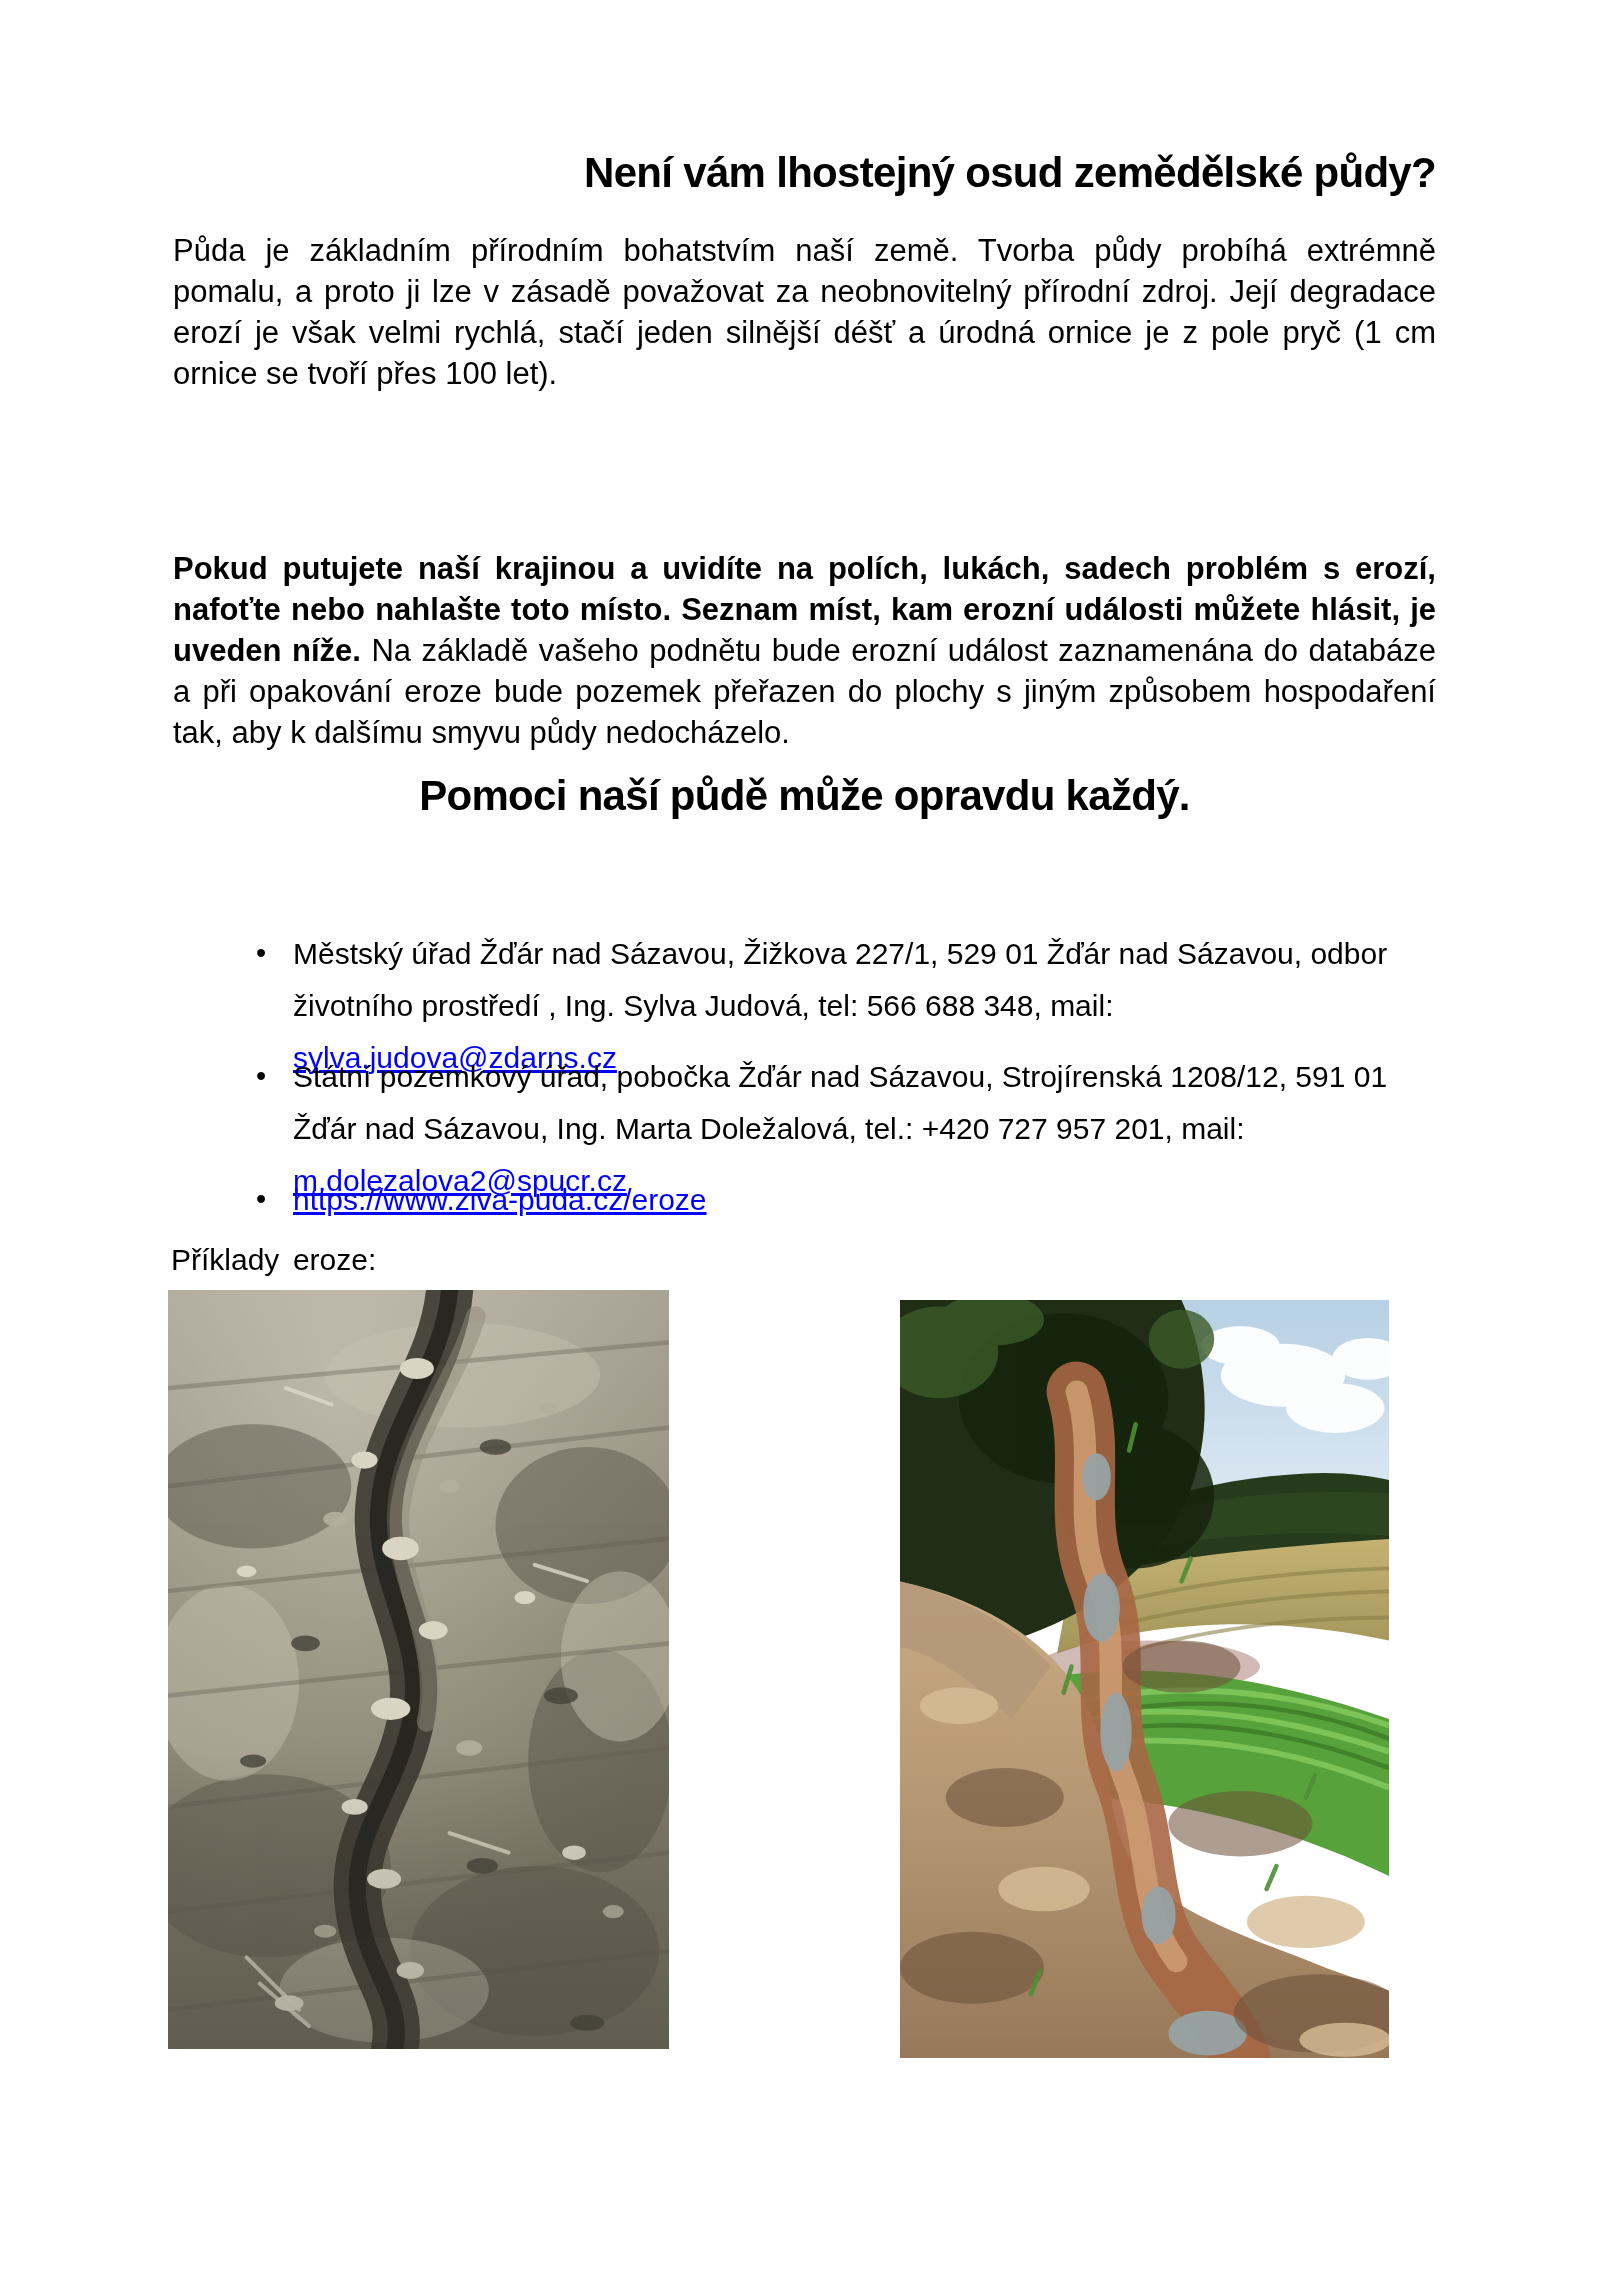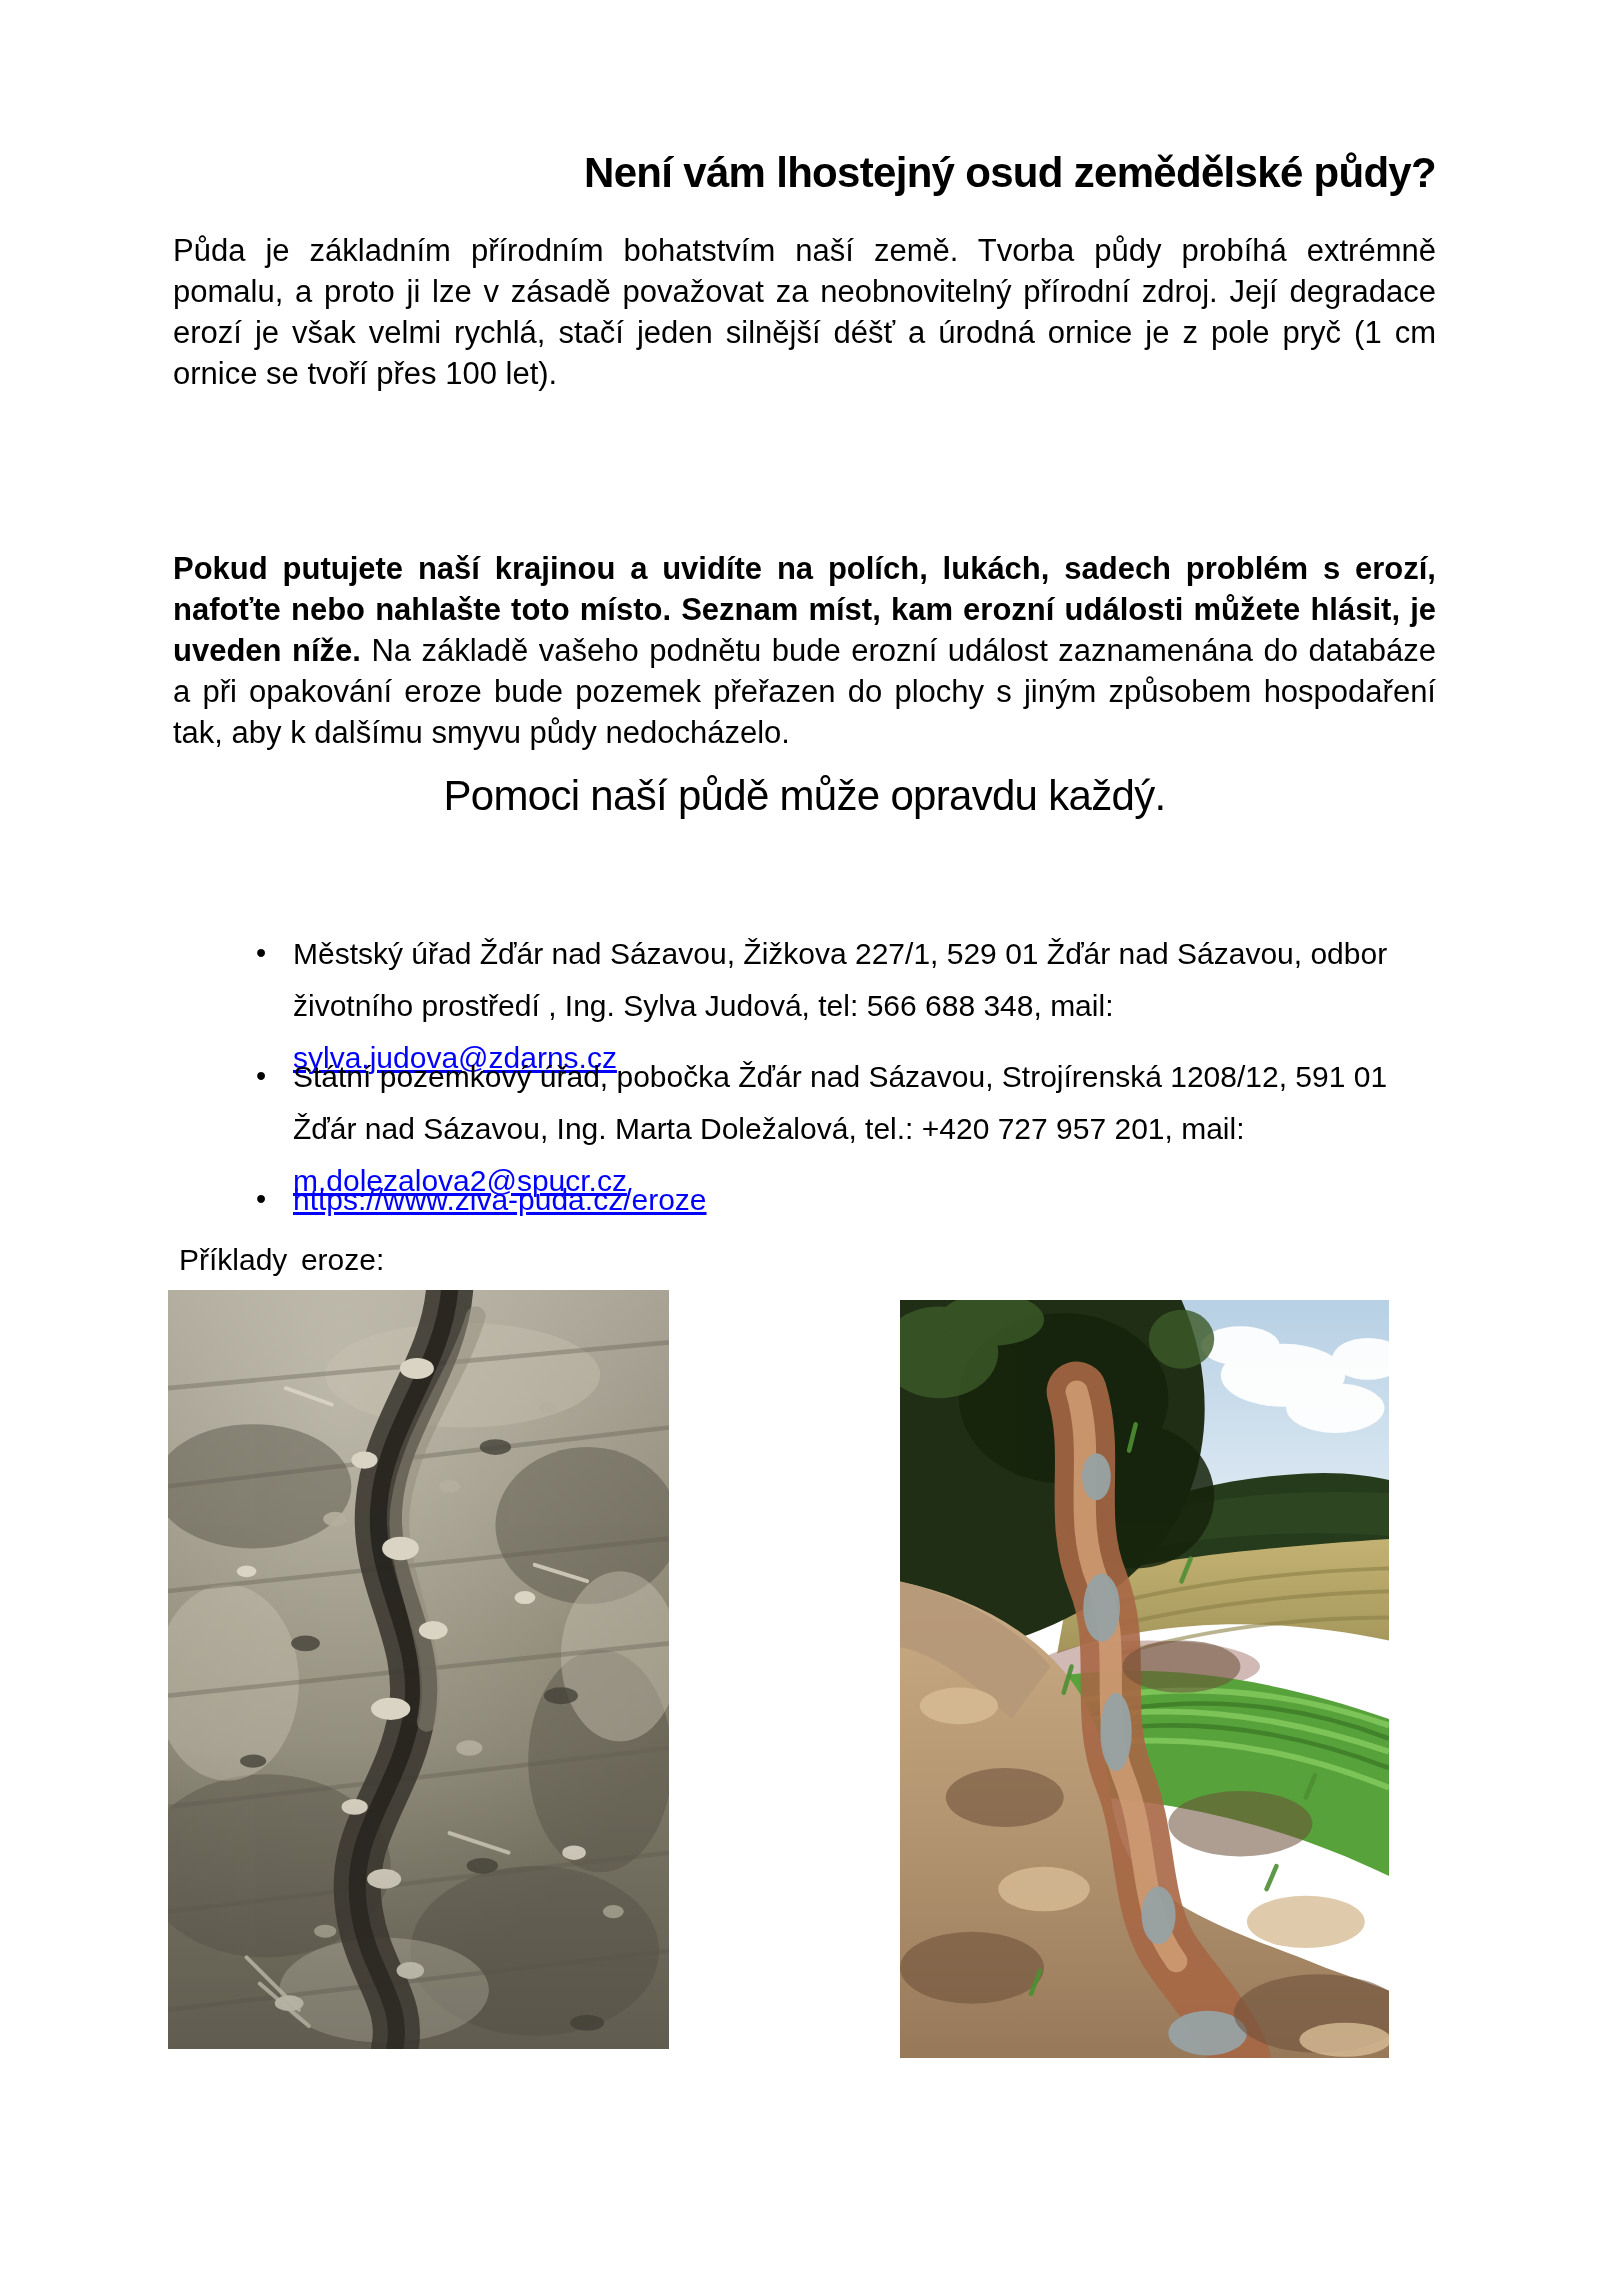--- a/index.html
+++ b/index.html
@@ -26,21 +26,21 @@
     font-size: 31px; line-height: 41px;
     text-align: justify;
   }
   #para-1 { top: 230px; }
   #para-2 { top: 419px; }
   #para-3 { top: 548px; }
   .bold-run { font-weight: bold; }
   .doc-subtitle {
     position: absolute;
     left: 173px; top: 772px; width: 1263px;
-    font-size: 42px; font-weight: normal;
+    font-size: 42px; font-weight: bold;
     text-align: center;
     letter-spacing: -0.7px;
   }
   .list-intro {
     position: absolute;
     left: 173px; top: 864px;
     font-size: 30px;
   }
   .bullet-item {
     position: absolute;
@@ -57,21 +57,20 @@
     position: absolute;
     left: 3.9px; top: -1.3px;
     font-size: 29px;
   }
   a.doc-link { color: var(--link); text-decoration: underline; }
   .examples-label {
     position: absolute;
     left: 171px; top: 1243px;
     font-size: 30px;
     word-spacing: 5.2px;
-    margin-left: 8px;
   }
   .photo { position: absolute; display: block; }
   #photo-left  { left: 168px;  top: 1290px; width: 501px; height: 759px; }
   #photo-right { left: 900px; top: 1300px; width: 489px; height: 758px; }
 </style>
 </head>
 <body>
 
 <div id="page">
 

